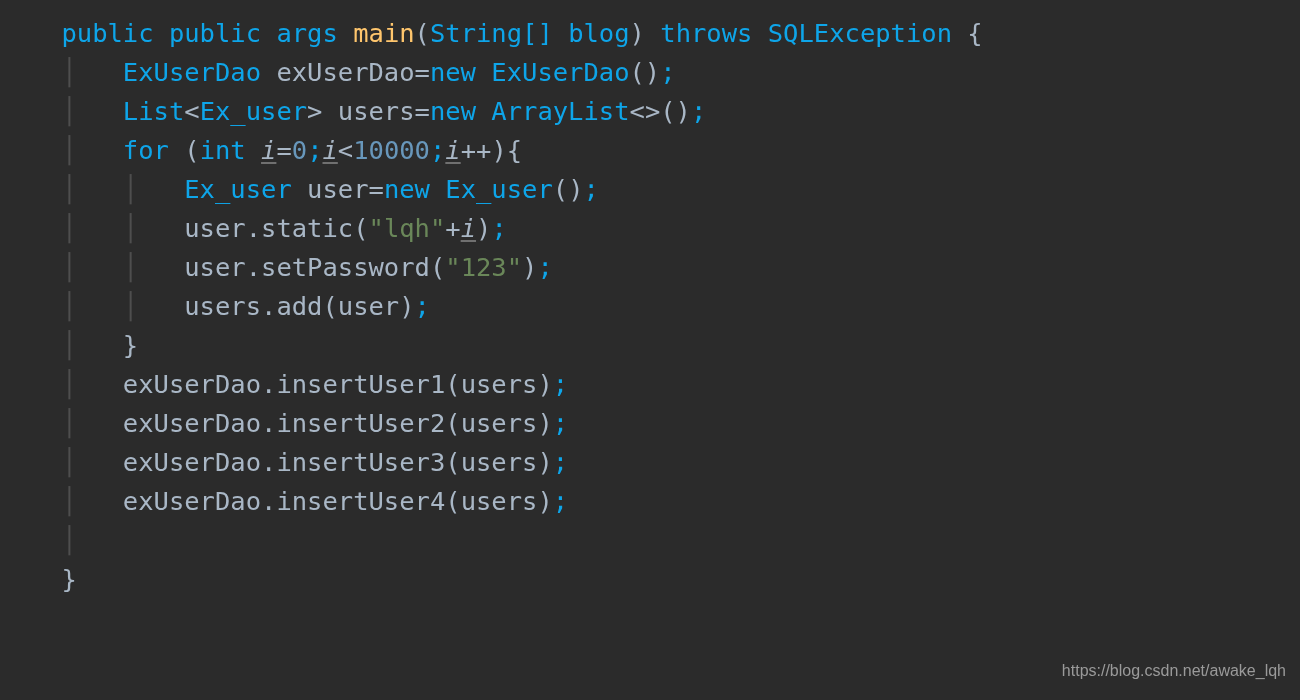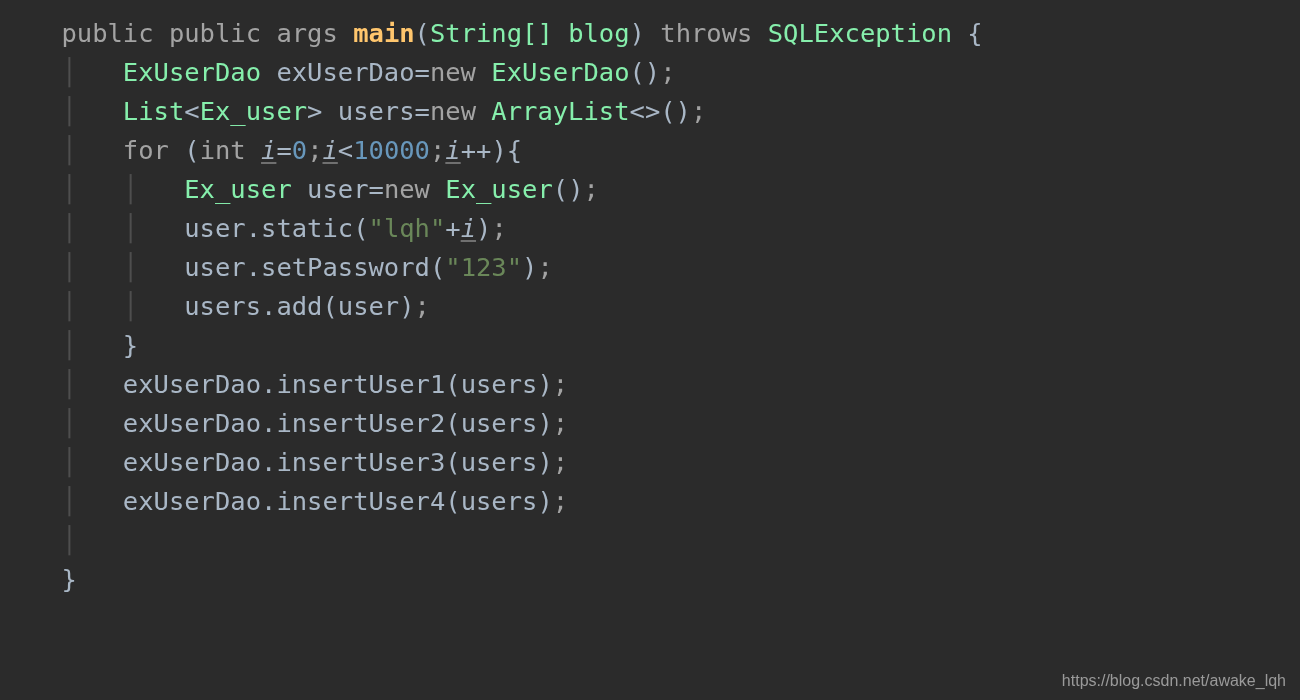--- a/index.html
+++ b/index.html
@@ -1,27 +1,27 @@
 <!DOCTYPE html>
 <html><head>
 <meta charset="utf-8">
 <style>
   html,body{margin:0;padding:0;width:1300px;height:700px;overflow:hidden;
     background:#2b2b2b;font-family:"Menlo","Consolas","DejaVu Sans Mono",monospace;}
   pre.code{margin:0;padding:14px 0 0 0;font-size:25.5px;line-height:1.53;
     color:#a9b7c6;white-space:pre;}
-  .k   {color:#a3a3a3;}           
-  .fn  {color:#ffc66d;font-weight:bold;}           
-  .ty  {color:#86efac;}           
+  .k   {color:#0ea5e9;}           
+  .fn  {color:#ffc66d;}           
+  .ty  {color:#0ea5e9;}           
   .num {color:#6897bb;}           
   .str {color:#6a8759;}           
   .uvar{color:#a9b7c6;font-style:italic;text-decoration:underline;
         text-decoration-color:#707070;text-underline-offset:3px;}
   .guide{color:#4e4e4e;}          
-  .wm{position:absolute;right:14px;bottom:10px;color:#9a9a9a;
+  .wm{position:absolute;right:14px;bottom:20px;color:#9a9a9a;
       font-family:Arial,Helvetica,sans-serif;font-size:16px;font-weight:300;}
 </style>
 </head>
 <body>
 
 <pre class="code">    <span class="k">public</span> <span class="k">public</span> <span class="k">args</span> <span class="fn">main</span><span>(</span><span class="ty">String[]</span> <span class="ty">blog</span><span>)</span> <span class="k">throws</span> <span class="ty">SQLException</span> <span>{</span>
     <span class="guide">│</span>   <span class="ty">ExUserDao</span> <span>exUserDao</span><span>=</span><span class="k">new</span> <span class="ty">ExUserDao</span><span>(</span><span>)</span><span class="k">;</span>
     <span class="guide">│</span>   <span class="ty">List</span><span>&lt;</span><span class="ty">Ex_user</span><span>&gt;</span> <span>users</span><span>=</span><span class="k">new</span> <span class="ty">ArrayList</span><span>&lt;&gt;</span><span>(</span><span>)</span><span class="k">;</span>
     <span class="guide">│</span>   <span class="k">for</span> <span>(</span><span class="k">int</span> <span class="uvar">i</span><span>=</span><span class="num">0</span><span class="k">;</span><span class="uvar">i</span><span>&lt;</span><span class="num">10000</span><span class="k">;</span><span class="uvar">i</span><span>++</span><span>)</span><span>{</span>
     <span class="guide">│</span>   <span class="guide">│</span>   <span class="ty">Ex_user</span> <span>user</span><span>=</span><span class="k">new</span> <span class="ty">Ex_user</span><span>(</span><span>)</span><span class="k">;</span>

